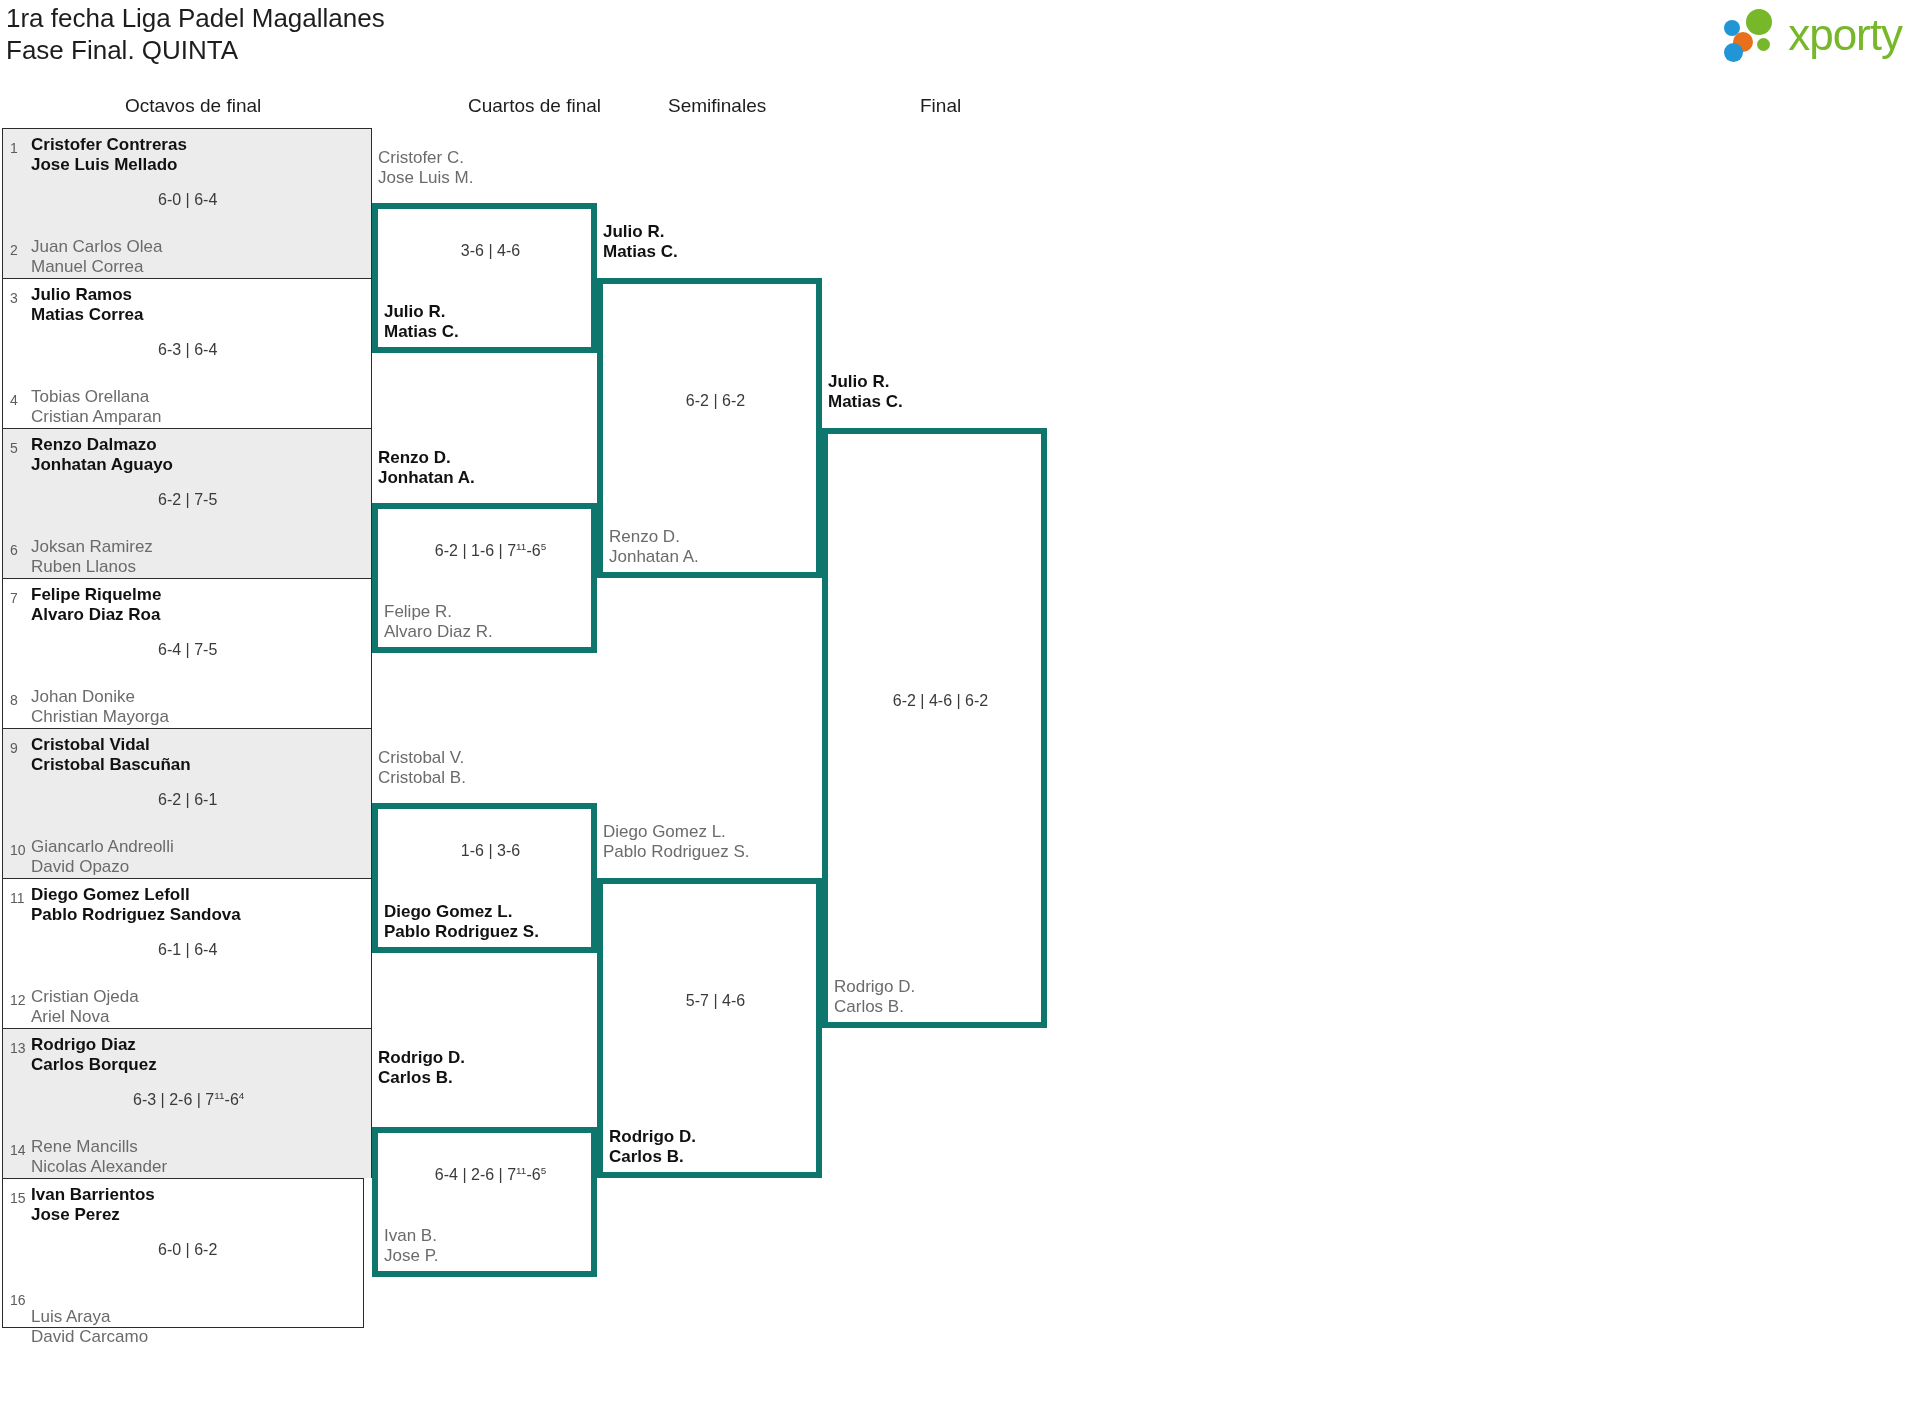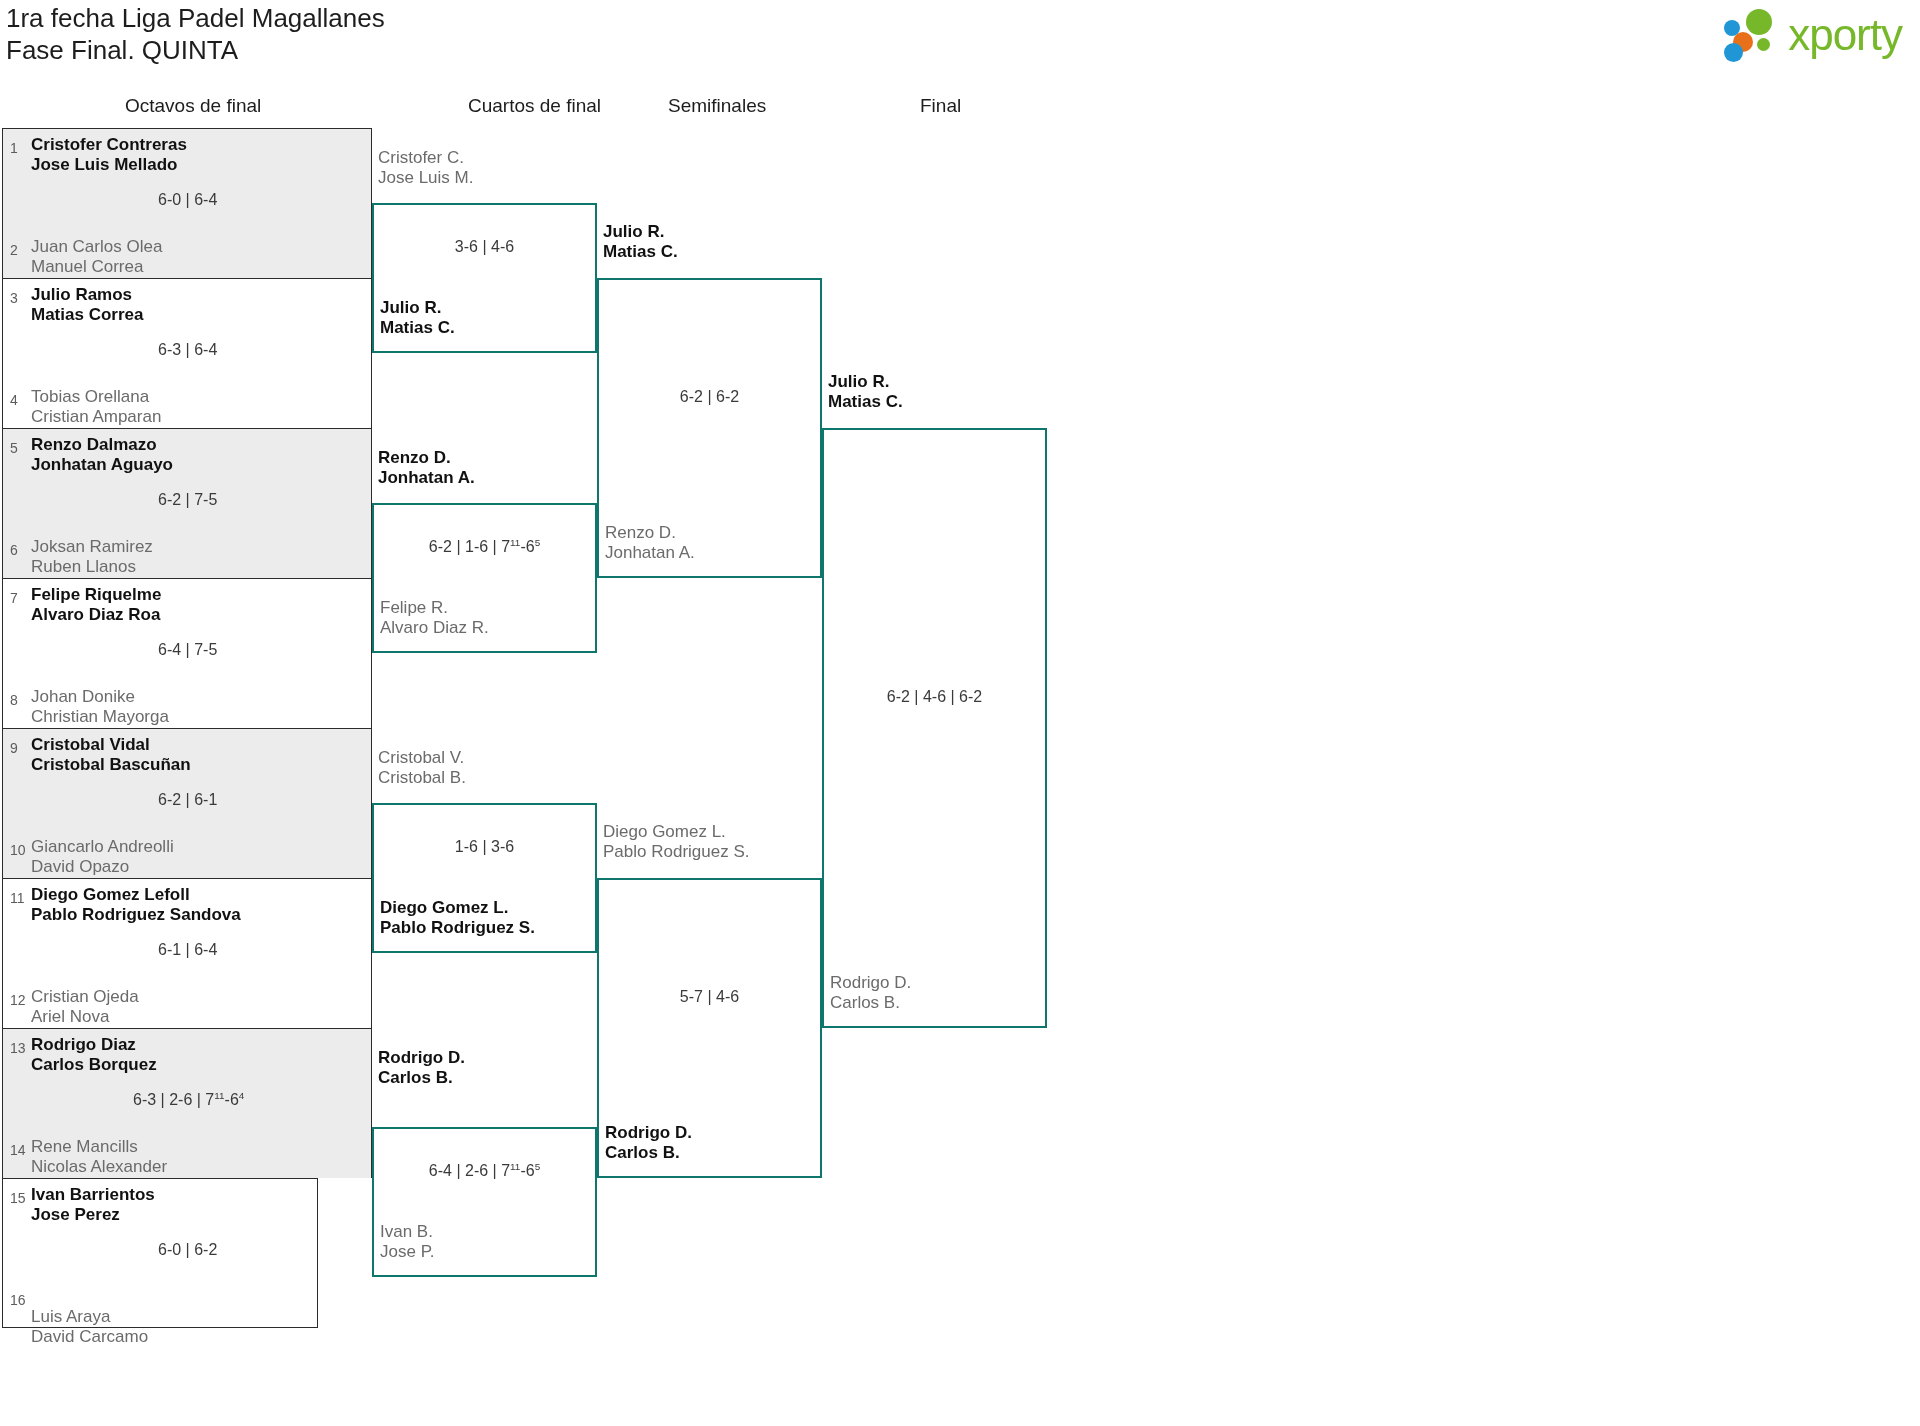--- a/index.html
+++ b/index.html
@@ -89,22 +89,23 @@
     position: absolute;
     font-size: 16px;
     color: #3a3a3a;
     white-space: nowrap;
   }
 
   
   .rbox {
     position: absolute;
     box-sizing: border-box;
-    border: 2px solid #0f766e;
+    border: 6px solid #0f766e;
     background: transparent;
+    padding-left: 6px;
   }
   .rbox-score {
     position: absolute;
     width: 100%;
     text-align: center;
     font-size: 16px;
     color: #3a3a3a;
     white-space: nowrap;
   }
   .r-team {
@@ -203,21 +204,21 @@
   <div class="r1-match shaded" style="left:2px; top:1028px; width:370px; height:150px;">
     <div class="seed" style="top:11px;">13</div>
     <div class="r1-team winner" style="top:6px;">Rodrigo Diaz
 Carlos Borquez</div>
     <div class="r1-score" style="left:130px; top:62px;">6-3 | 2-6 | 7<sup>11</sup>-6<sup>4</sup></div>
     <div class="seed" style="top:113px;">14</div>
     <div class="r1-team loser" style="top:108px;">Rene Mancills
 Nicolas Alexander</div>
   </div>
 
-  <div class="r1-match last" style="left:2px; top:1178px; width:316px; height:150px;">
+  <div class="r1-match last" style="left:2px; top:1178px; width:362px; height:150px;">
     <div class="seed" style="top:11px;">15</div>
     <div class="r1-team winner" style="top:6px;">Ivan Barrientos
 Jose Perez</div>
     <div class="r1-score" style="left:155px; top:62px;">6-0 | 6-2</div>
     <div class="seed" style="top:113px;">16</div>
     <div class="r1-team loser" style="top:108px;margin-top:20px;">Luis Araya
 David Carcamo</div>
   </div>
 
   <div class="r-team loser" style="left:378px; top:148px;">Cristofer C.

